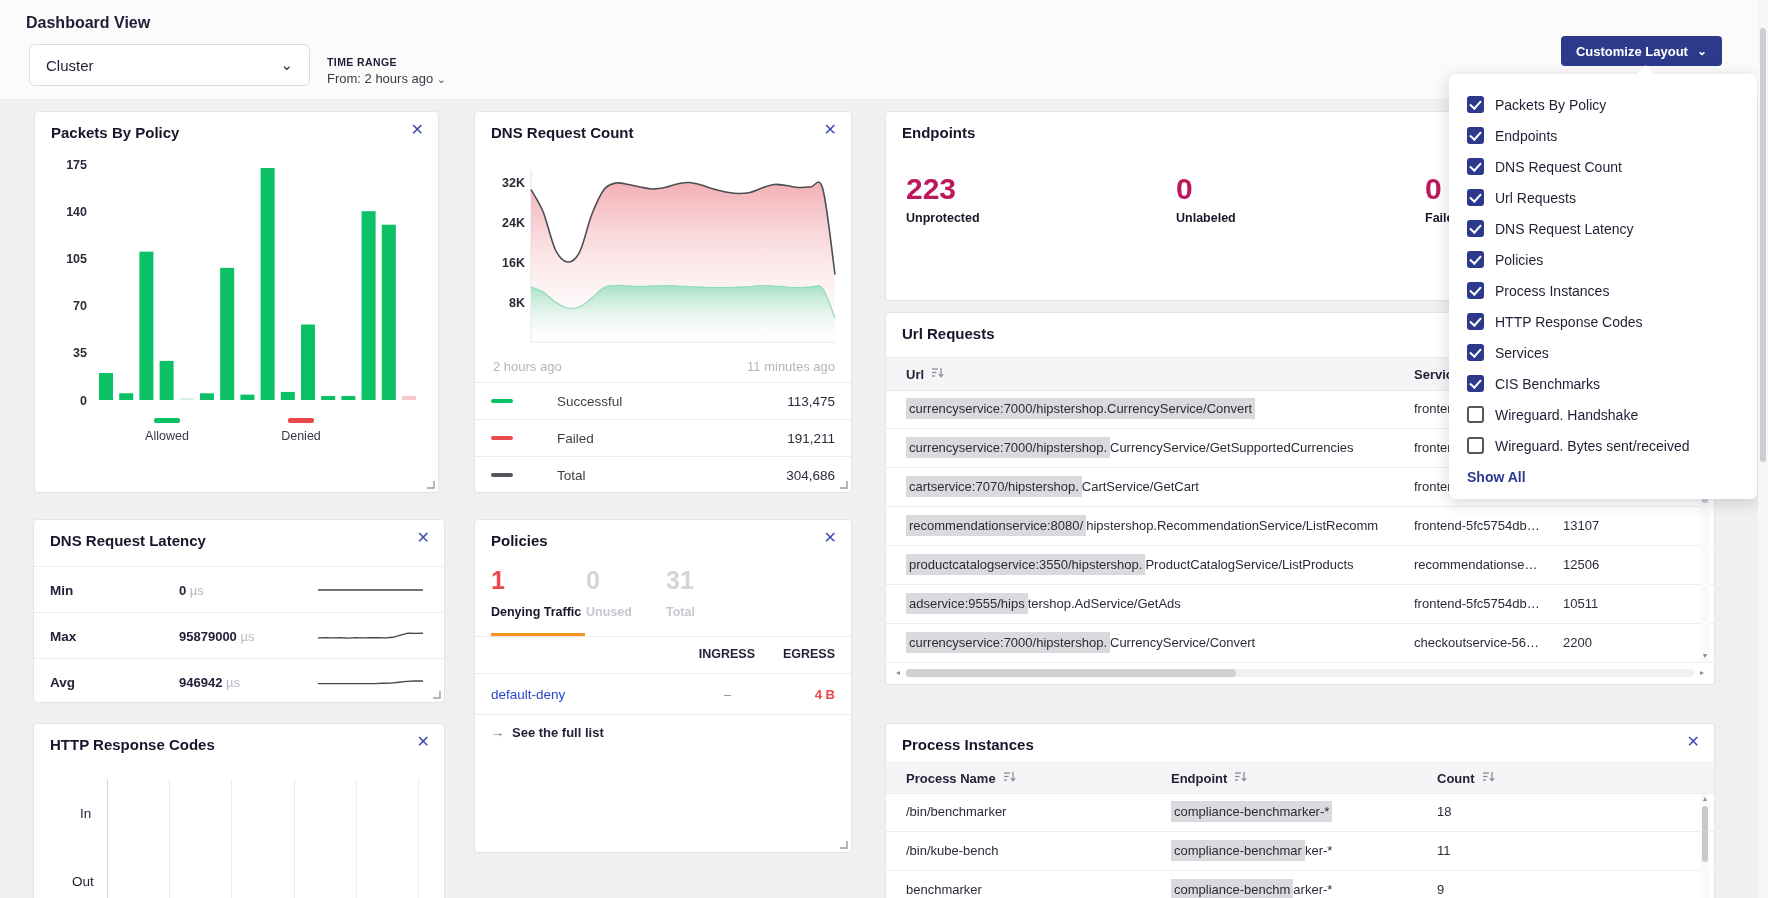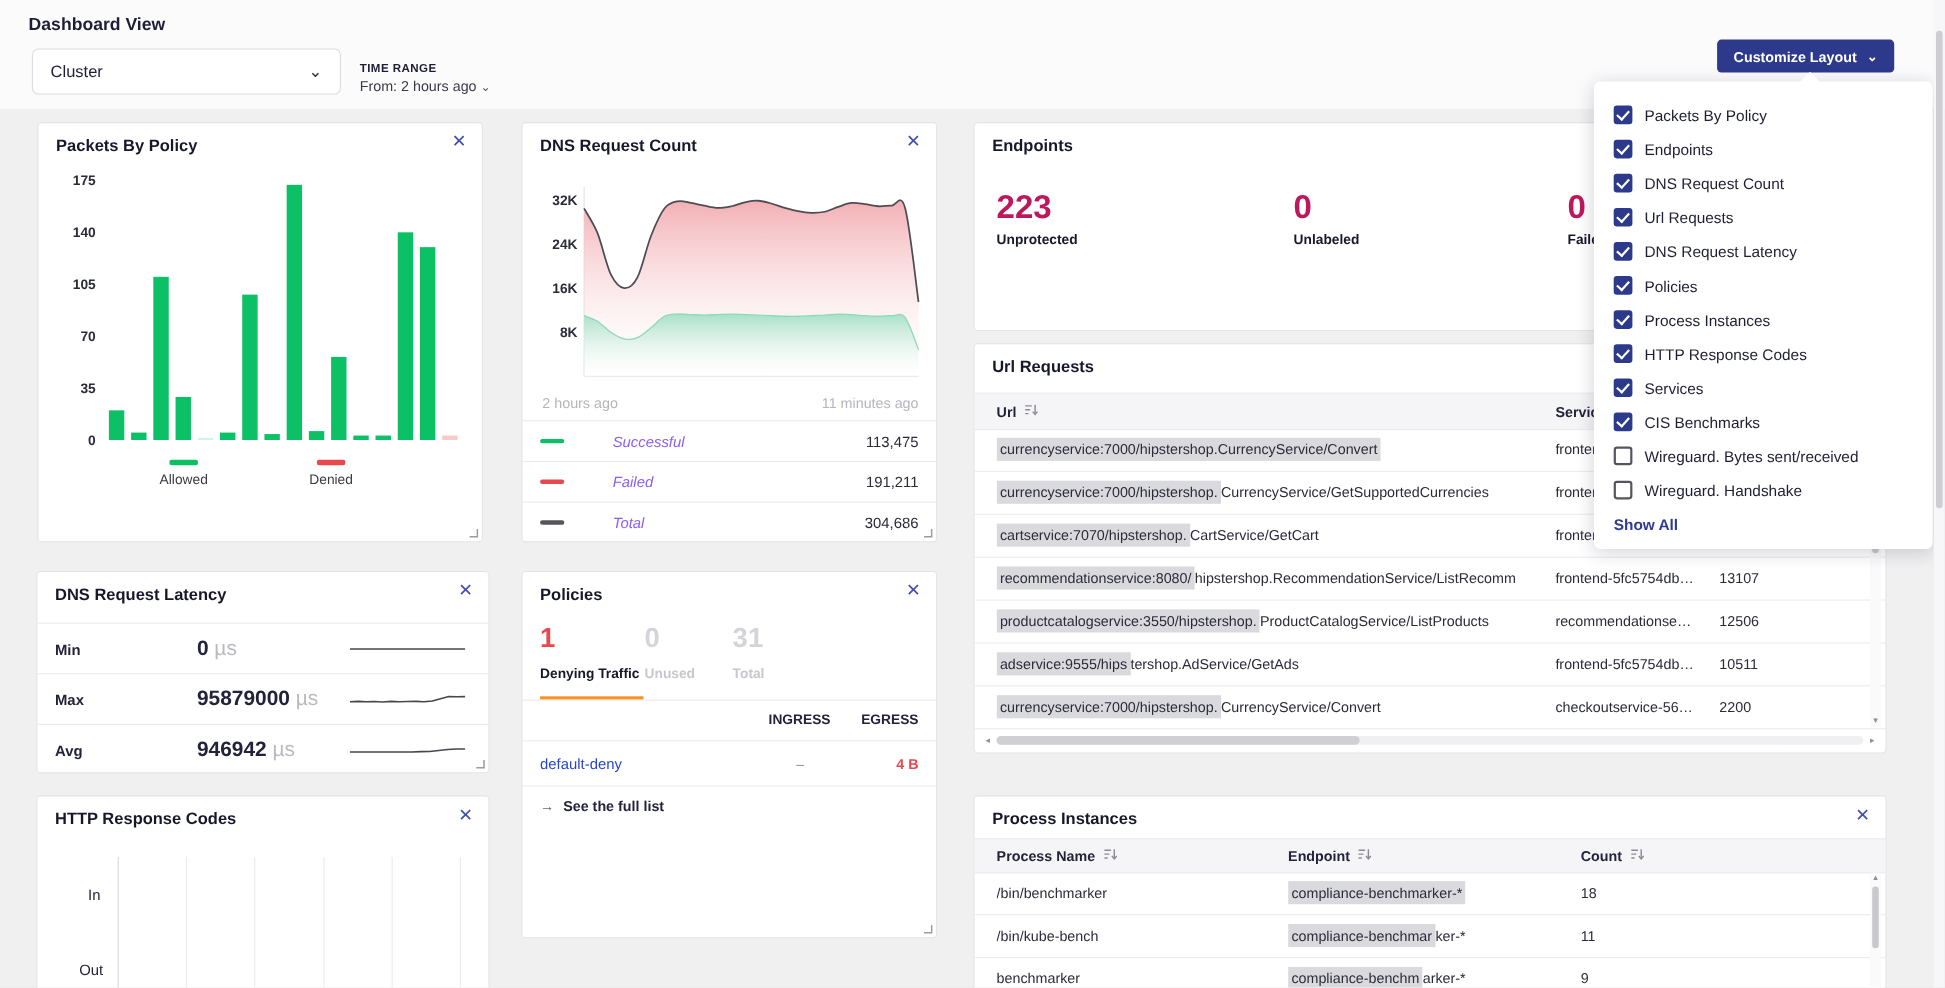--- a/index.html
+++ b/index.html
@@ -33,21 +33,21 @@
   .x{position:absolute;right:14px;top:10px;font-size:16px;color:#3f4fae;cursor:pointer;line-height:1;}
   .corner{position:absolute;right:3px;bottom:3px;width:9px;height:9px;cursor:nwse-resize;}
   .corner svg{display:block}
   .tick{font-size:12.5px;font-weight:600;fill:#2b2b3a;font-family:"Liberation Sans",sans-serif;}
   .axlab{position:absolute;font-size:13px;color:#b5b5bd;}
   
   .dleg{position:absolute;left:0;right:0;bottom:0;border-top:1px solid #ececf0;}
   .dleg .row{height:36px;display:flex;align-items:center;padding:0 16px;border-bottom:1px solid #ececf0;}
   .dleg .row:last-child{border-bottom:none;}
   .dleg .sw{width:22px;height:4px;border-radius:2px;margin-right:44px;}
-  .dleg .l{font-size:13.5px;color:#8b5cf6;font-style:italic;}
+  .dleg .l{font-size:13.5px;color:#404040;}
   .dleg .v{margin-left:auto;font-size:13.5px;color:#2b2b3a;}
   
   .bleg{position:absolute;top:306px;width:80px;text-align:center;}
   .bleg .sw{width:26px;height:5px;border-radius:2px;margin:0 auto 6px auto;}
   .bleg .t{font-size:12.5px;color:#3a3a46;}
   
   .stat{position:absolute;top:62px;}
   .stat .v{font-size:30px;font-weight:700;color:#be185d;line-height:1;}
   .stat .l{font-size:12.5px;font-weight:700;color:#17172c;margin-top:7px;}
   
@@ -60,21 +60,21 @@
   .vsb{position:absolute;width:10px;background:#fafafb;}
   .vsb .ar{position:absolute;left:0;width:10px;height:10px;font-size:7px;color:#8d8d97;text-align:center;line-height:10px;cursor:pointer;}
   .vsb .th2{position:absolute;left:2px;width:6px;border-radius:3px;background:#c8c8cf;}
   .hsb{position:absolute;height:12px;}
   .hsb .ar{position:absolute;top:0;width:12px;height:12px;font-size:8px;color:#8d8d97;text-align:center;line-height:12px;cursor:pointer;}
   .hsb .track{position:absolute;top:2px;height:8px;background:#f0f0f3;border-radius:4px;}
   .hsb .th2{position:absolute;top:2px;height:8px;border-radius:4px;background:#cfcfd4;}
   
   .lat-row{position:absolute;left:0;right:0;height:46px;border-top:1px solid #ececf0;display:flex;align-items:center;}
   .lat-row .n{position:absolute;left:16px;font-size:13.5px;font-weight:600;color:#22223a;}
-  .lat-row .val{position:absolute;left:145px;font-size:19px;font-weight:600;color:#22223a;}
+  .lat-row .val{position:absolute;left:145px;font-size:13px;font-weight:600;color:#22223a;}
   .lat-row .val .unit{color:#b9b9c2;font-weight:400;}
   .lat-row svg{position:absolute;left:284px;top:15px;}
   
   .ptab{position:absolute;top:48px;cursor:pointer;}
   .ptab .v{font-size:25px;font-weight:700;line-height:1;}
   .ptab .l{font-size:12.5px;font-weight:700;margin-top:12px;}
   .ptab.active .v{color:#e9494d;}
   .ptab.active .l{color:#17172c;}
   .ptab.dim .v{color:#d4d4da;}
   .ptab.dim .l{color:#c7c7cf;}
@@ -513,25 +513,25 @@
         <div class="menu-item">
           <div class="cb on"></div>
           <div class="lbl">Services</div>
         </div>
         <div class="menu-item">
           <div class="cb on"></div>
           <div class="lbl">CIS Benchmarks</div>
         </div>
         <div class="menu-item">
           <div class="cb off"></div>
+          <div class="lbl">Wireguard. Handshake</div>
+        </div>
+        <div class="menu-item">
+          <div class="cb off"></div>
           <div class="lbl">Wireguard. Bytes sent/received</div>
-        </div>
-        <div class="menu-item">
-          <div class="cb off"></div>
-          <div class="lbl">Wireguard. Handshake</div>
         </div>
       </div>
     <div class="showall">Show All</div>
   </div>
 
   <div class="pgsb">
     <div class="th2" style="top:28px;height:434px;"></div>
   </div>
 </div>
 

